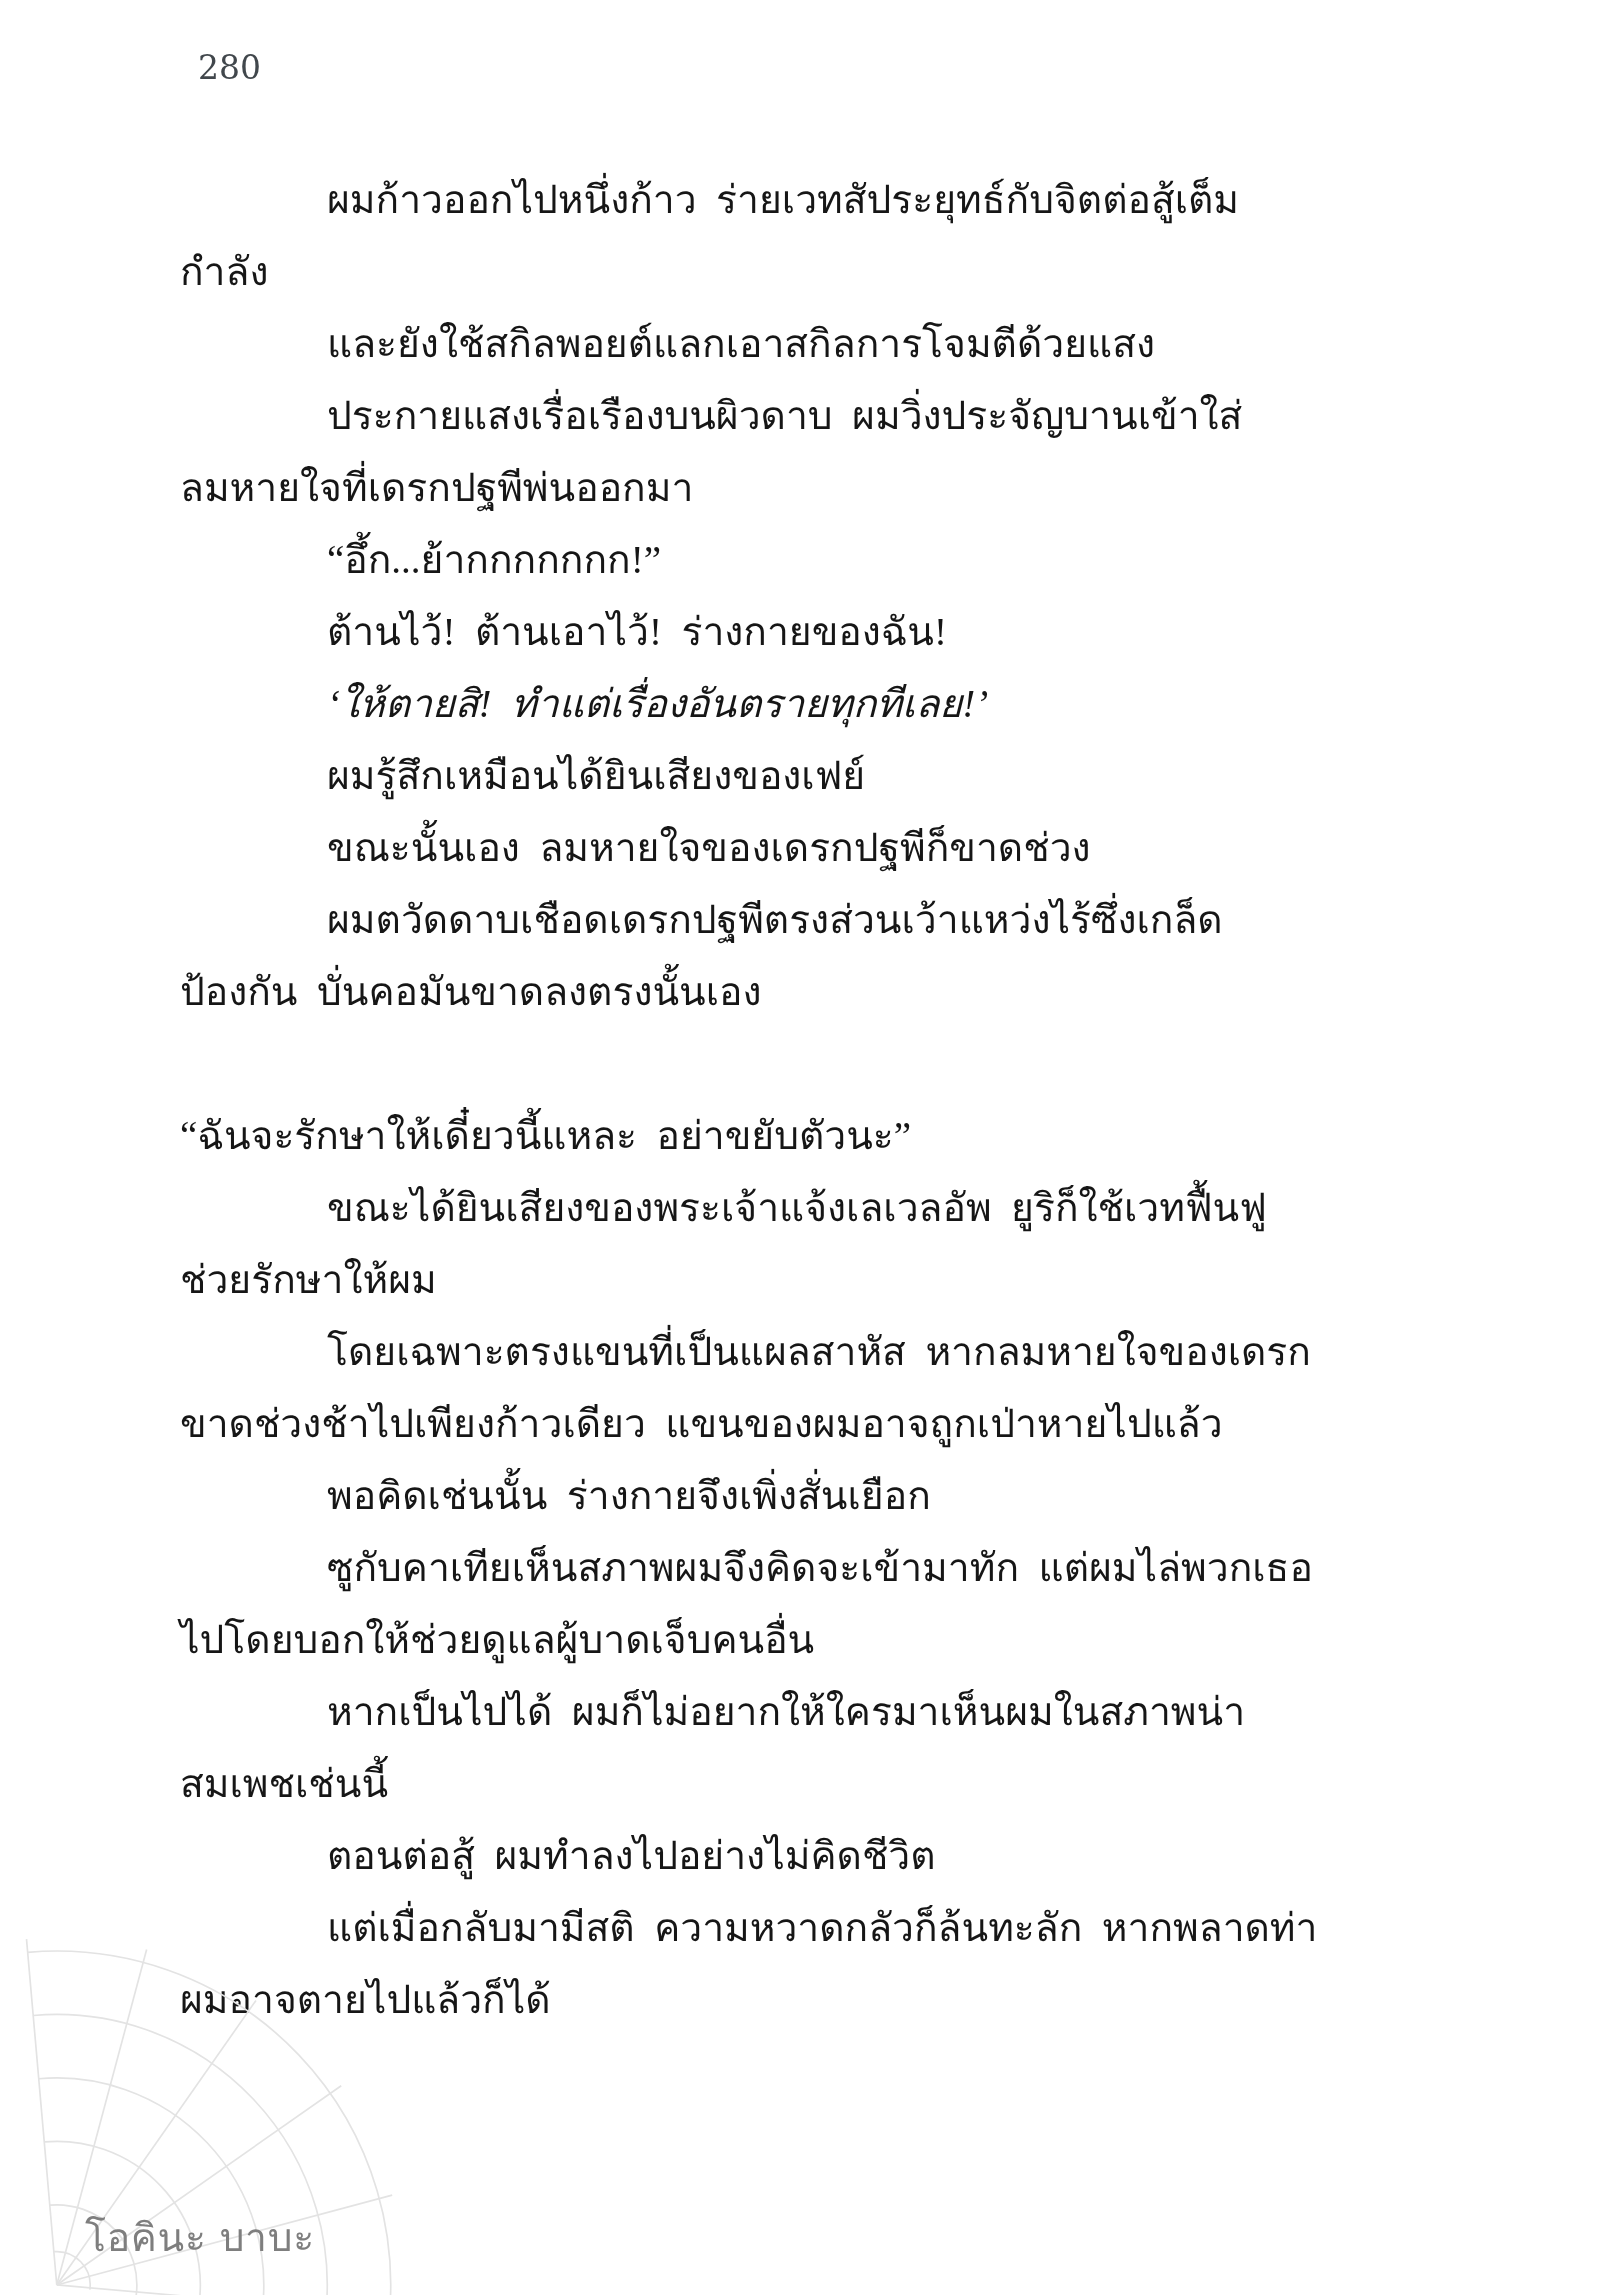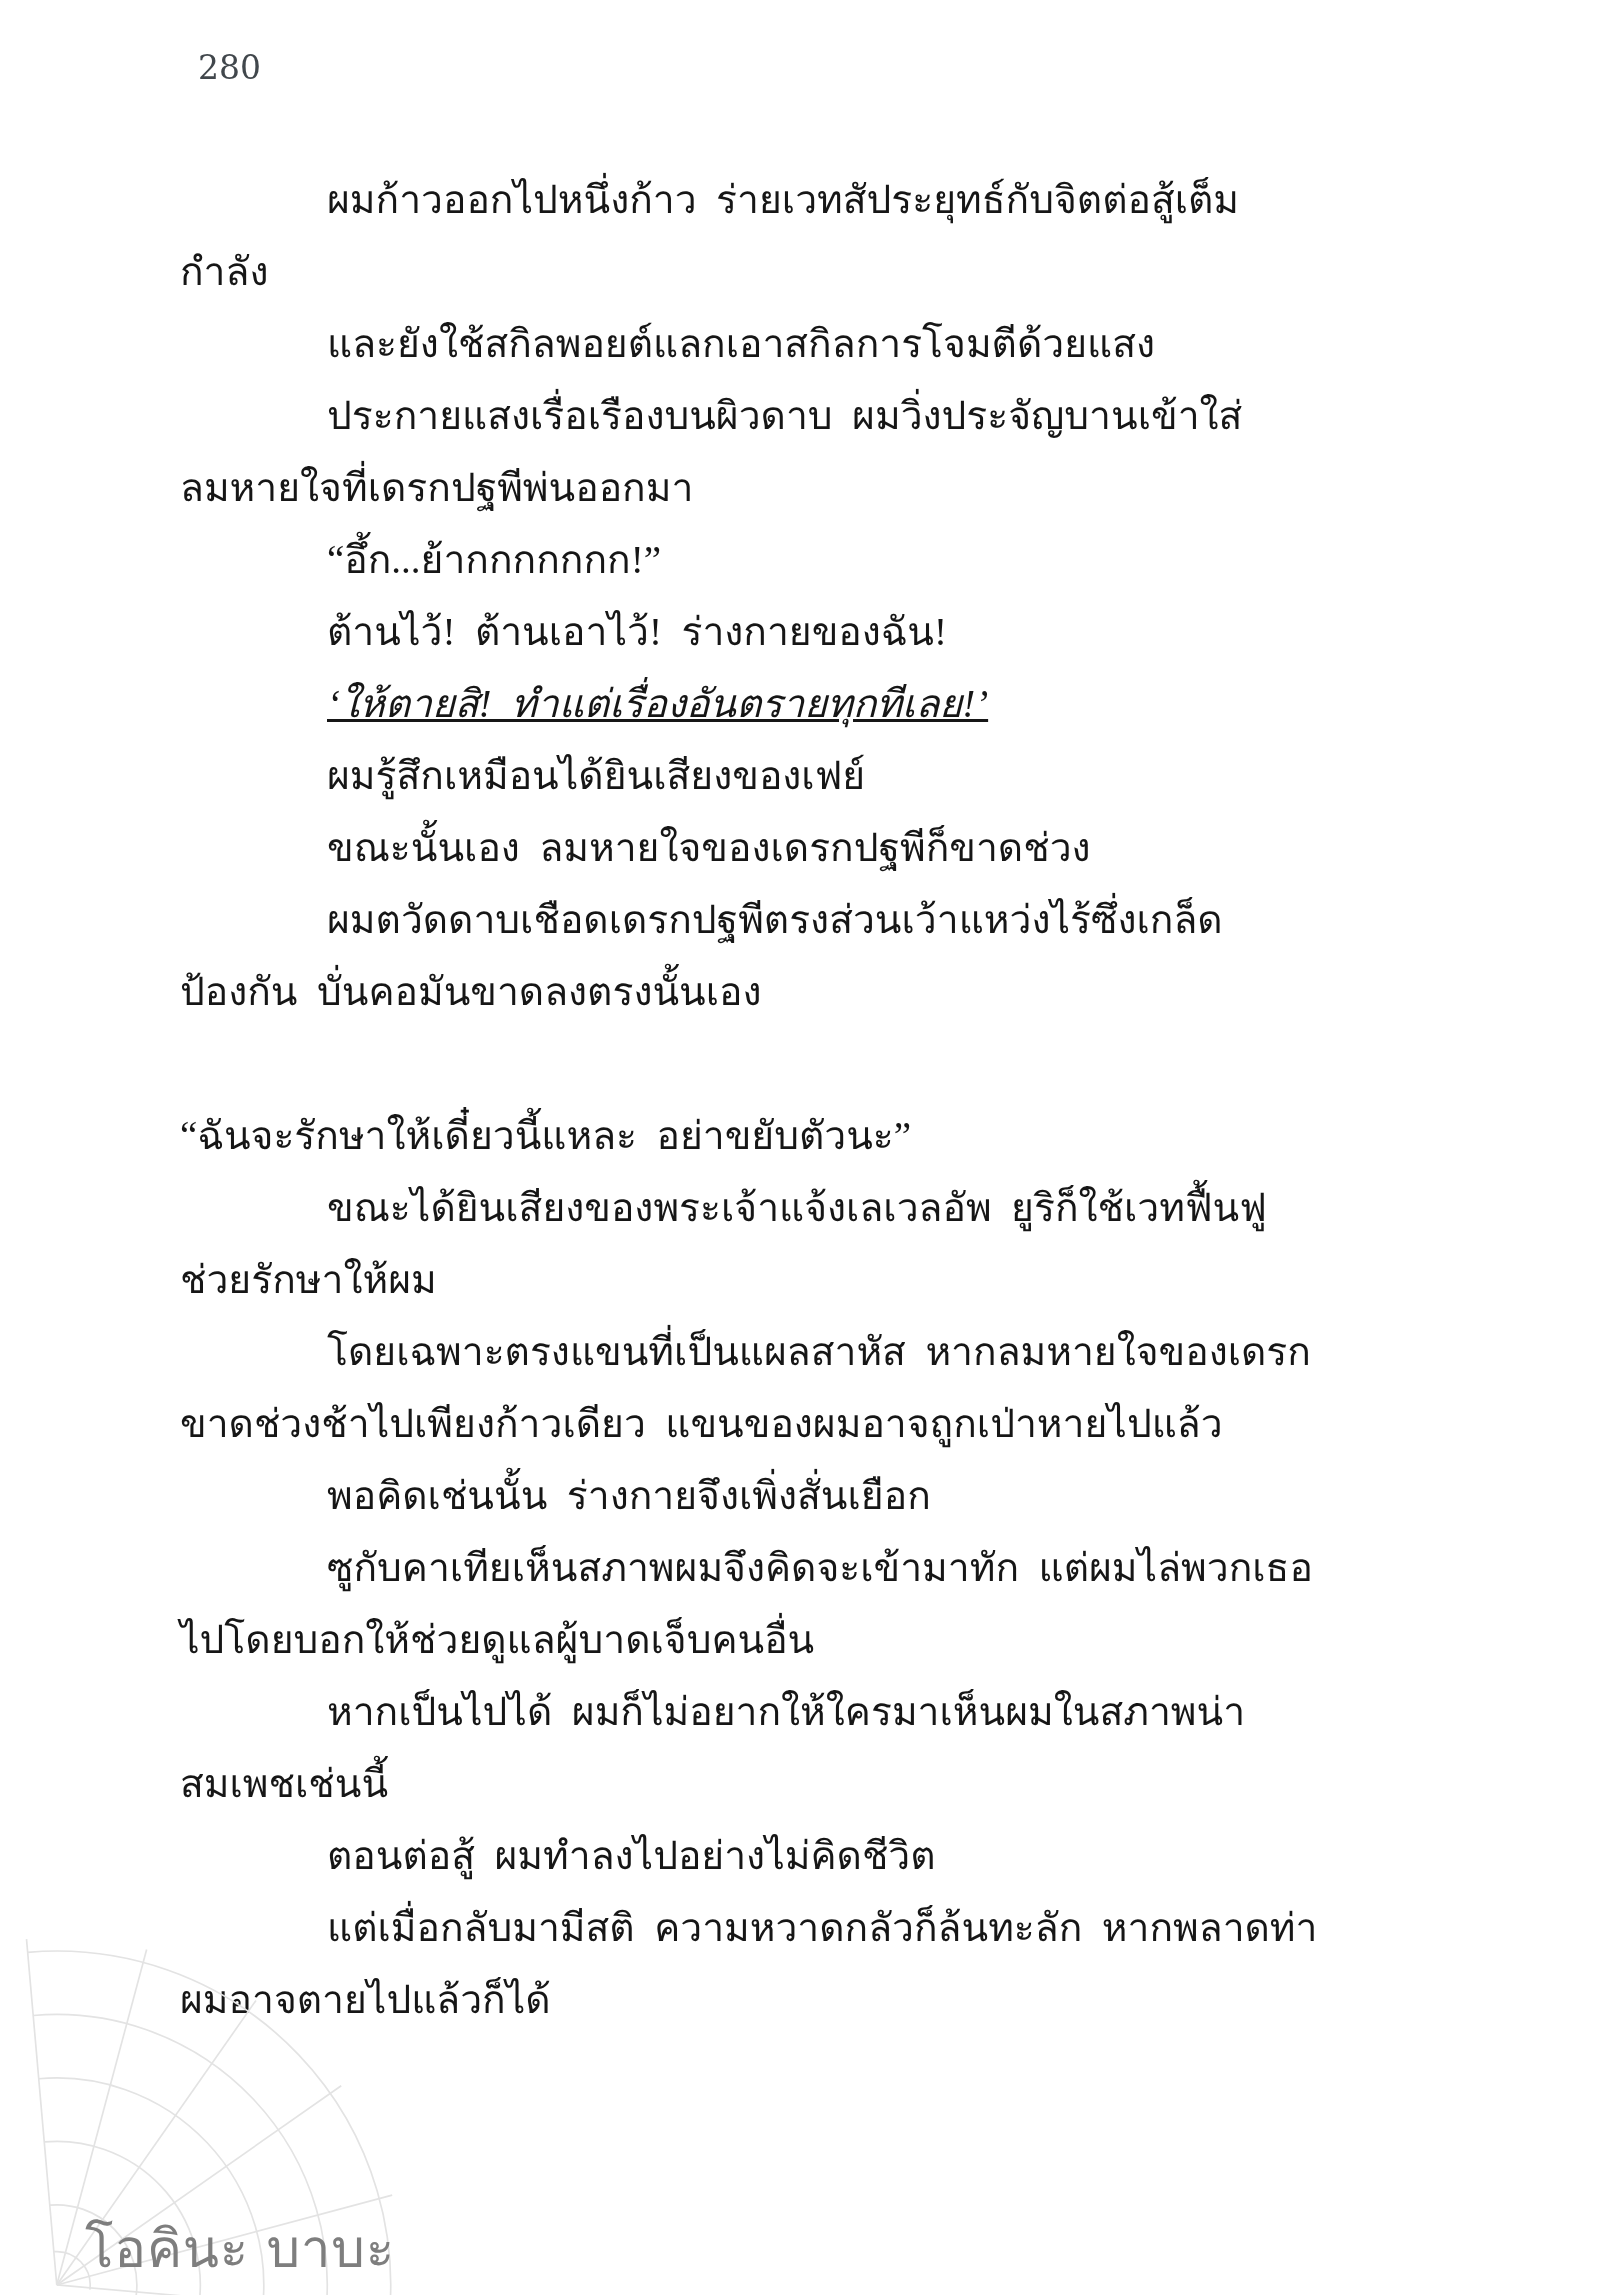--- a/index.html
+++ b/index.html
@@ -22,26 +22,26 @@
     position:absolute;
     left:180px; top:164px;
     width:1234px;
     font-size:39px;
     line-height:72px;
     color:#161616;
     white-space:pre-wrap;
   }
   .line { min-height:72px; }
   .line.indent { padding-left:147px; }
-  .line.italic { font-style:italic;text-decoration:underline; }
+  .line.italic { font-style:italic; }
   .line.spacer { height:72px; }
   .author-watermark {
     position:absolute;
     left:85px; top:2206px;
-    font-size:53px;
+    font-size:39px;
     color:#7e7e7e;
     font-family:"DejaVu Sans", sans-serif;
     letter-spacing:0.7px;
   }
   .web {
     position:absolute;
     left:0; bottom:0;
     pointer-events:none;
   }
 </style>

